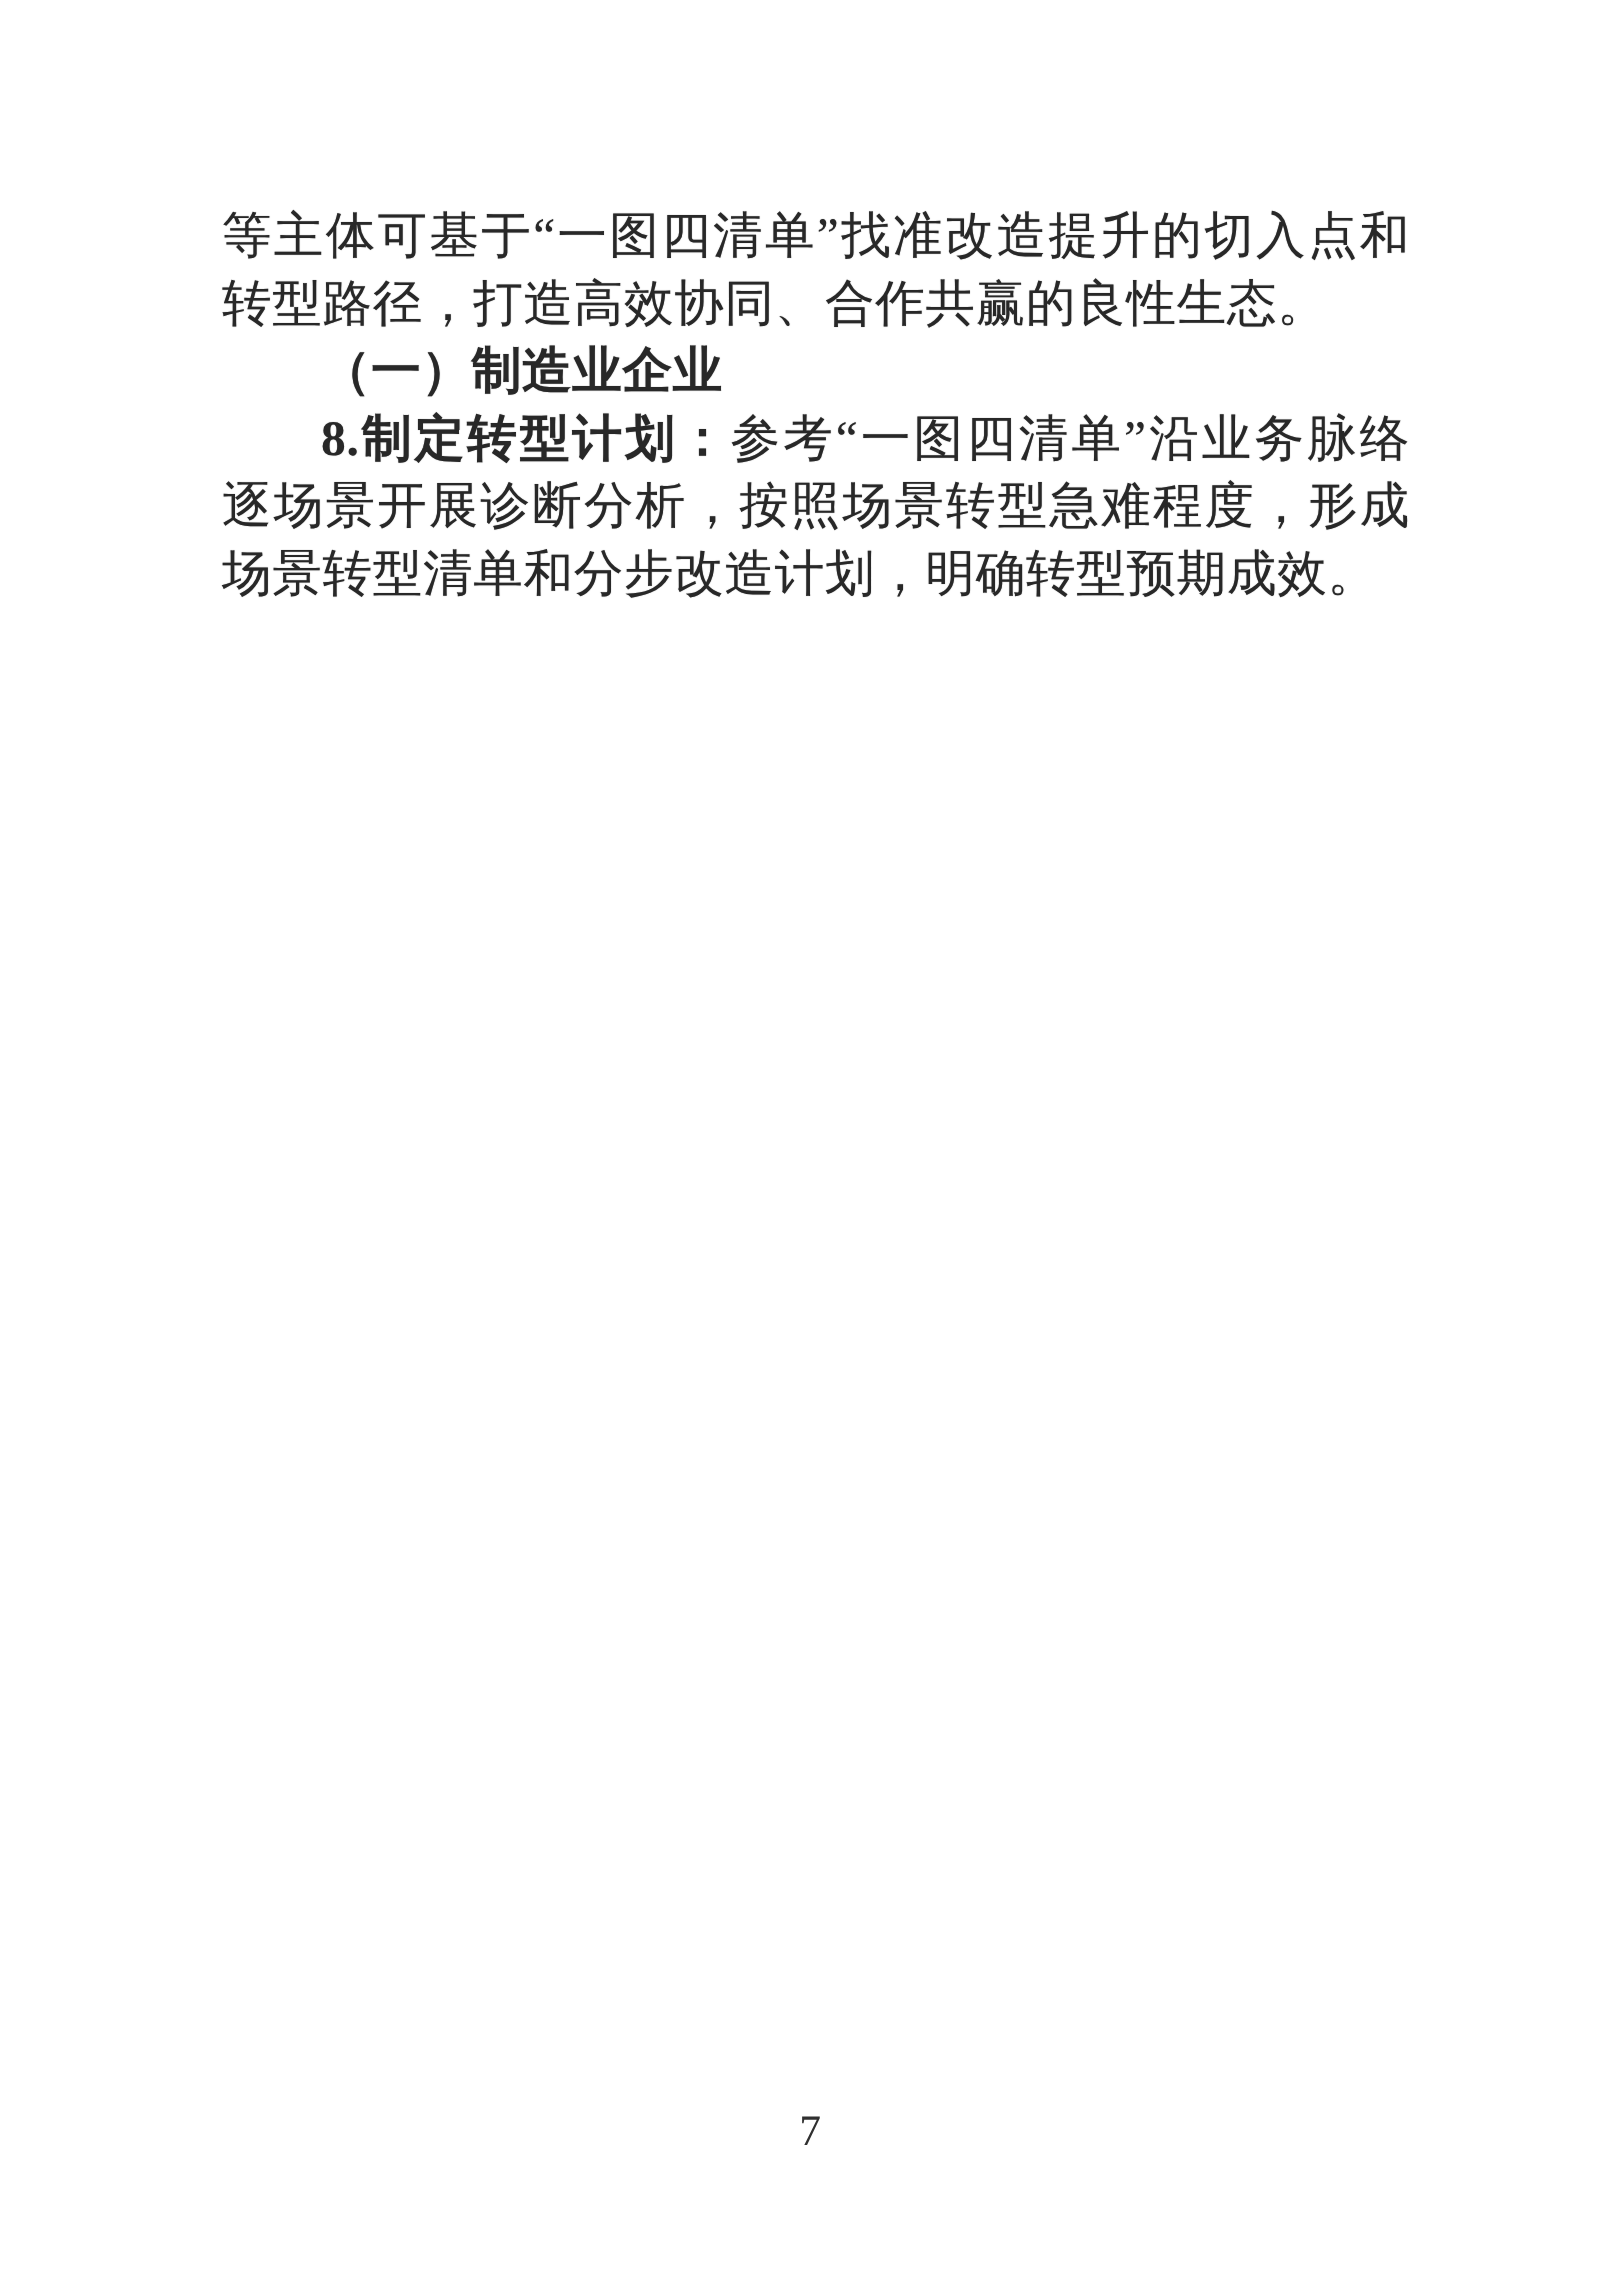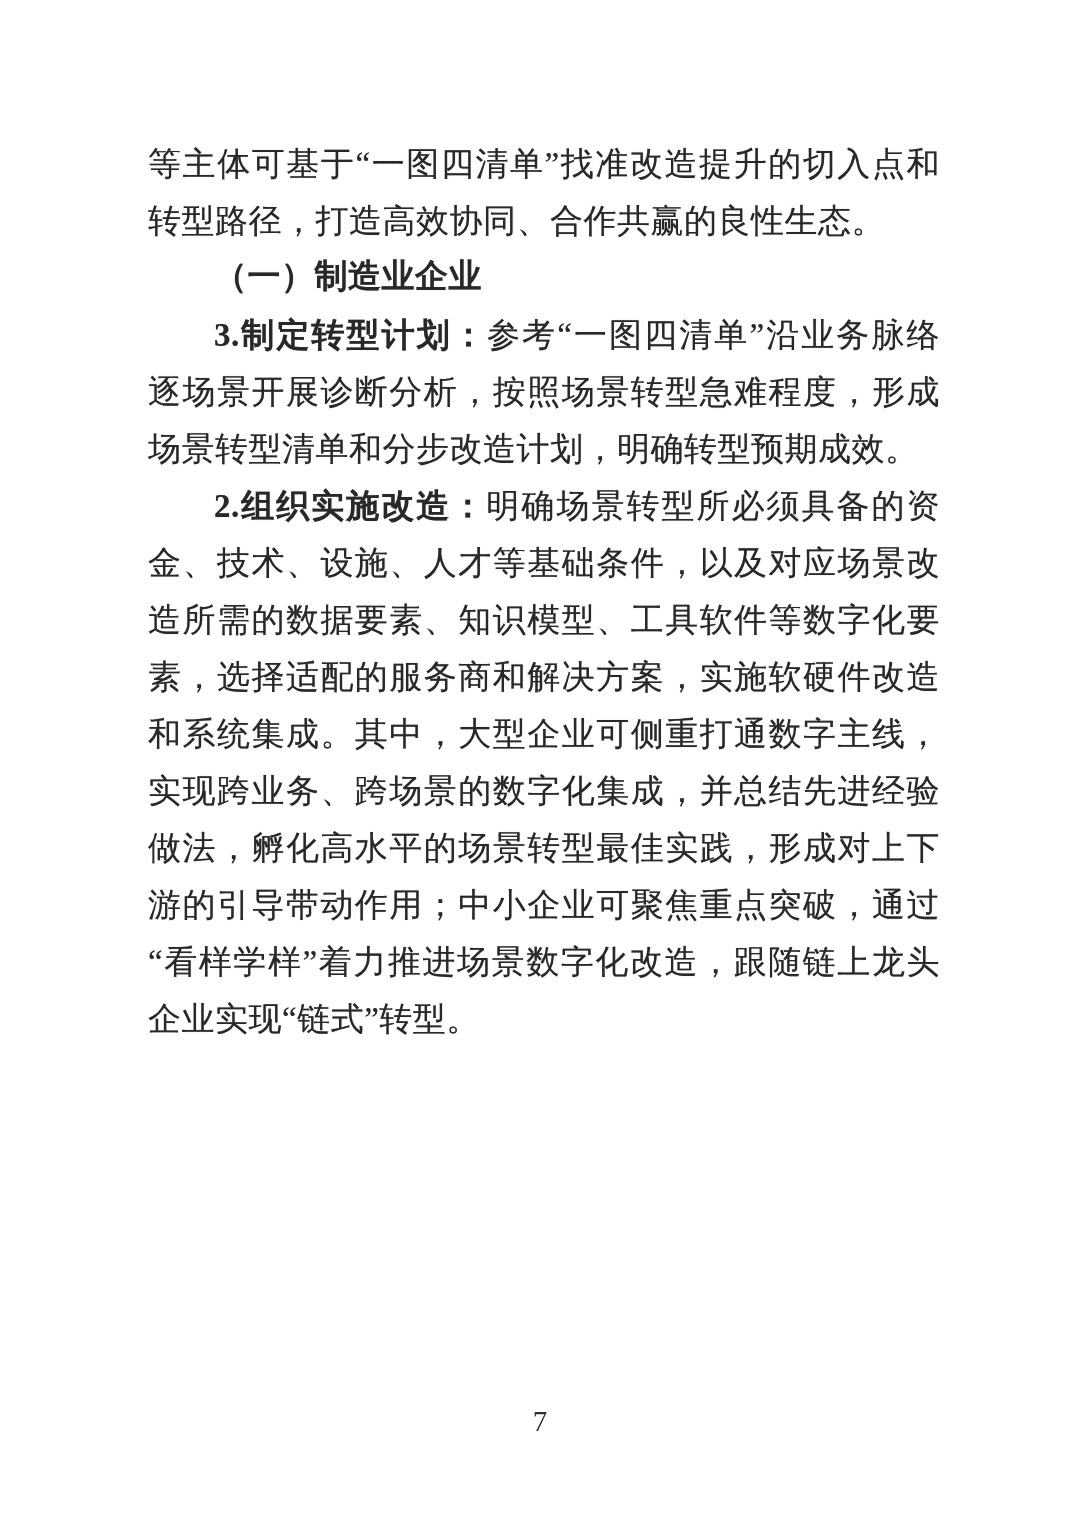--- a/index.html
+++ b/index.html
@@ -15,37 +15,36 @@
     overflow: hidden;
     font-family: "Liberation Serif", "DejaVu Serif", serif;
   }
   .content {
     position: absolute;
     left: 148px;
     top: 136px;
     width: 792px;
     color: #282828;
     font-size: 33px;
-    line-height: 57px;
+    line-height: 45px;
     text-align: justify;
     text-justify: inter-ideograph;
     letter-spacing: 0.5px;
     text-shadow: 0 0 0.7px rgba(45,45,45,0.55);
   }
   .content p {
     margin: 0;
     text-indent: 2em;
   }
   .content p.noindent {
     text-indent: 0;
   }
   .content p.heading {
     font-weight: bold;
     text-align: left;
-    font-family: Liberation Mono, monospace;
   }
   .lead {
     font-weight: bold;
   }
   .pagenum {
     position: absolute;
     left: 0;
     top: 1405px;
     width: 100%;
     text-align: center;
@@ -59,23 +58,22 @@
 
 <div class="page">
 
   <div class="content">
 
     <p class="noindent"><span class="lead"></span><span>等主体可基于“一图四清单”找准改造提升的切入点和转型路径，打造高效协同、合作共赢的良性生态。</span></p>
 
     <p class="heading"><span>（一）制造业企业</span></p>
 
 
-    <p><span class="lead">3.制定转型计划：</span><span>参考“一图四清单”沿业务脉络逐场景开展诊断分析，按照场景转型急难程度，形成场景转型清单和分步改造计划，明确转型预期成效。</span></p>
+    <p><span class="lead">8.制定转型计划：</span><span>参考“一图四清单”沿业务脉络逐场景开展诊断分析，按照场景转型急难程度，形成场景转型清单和分步改造计划，明确转型预期成效。</span></p>
 
-    <p><span class="lead">2.组织实施改造：</span><span>明确场景转型所必须具备的资金、技术、设施、人才等基础条件，以及对应场景改造所需的数据要素、知识模型、工具软件等数字化要素，选择适配的服务商和解决方案，实施软硬件改造和系统集成。其中，大型企业可侧重打通数字主线，实现跨业务、跨场景的数字化集成，并总结先进经验做法，孵化高水平的场景转型最佳实践，形成对上下游的引导带动作用；中小企业可聚焦重点突破，通过“看样学样”着力推进场景数字化改造，跟随链上龙头企业实现“链式”转型。</span></p>
 
 
 
 
   </div>
 
   <div class="pagenum">7</div>
 
 </div>
 

